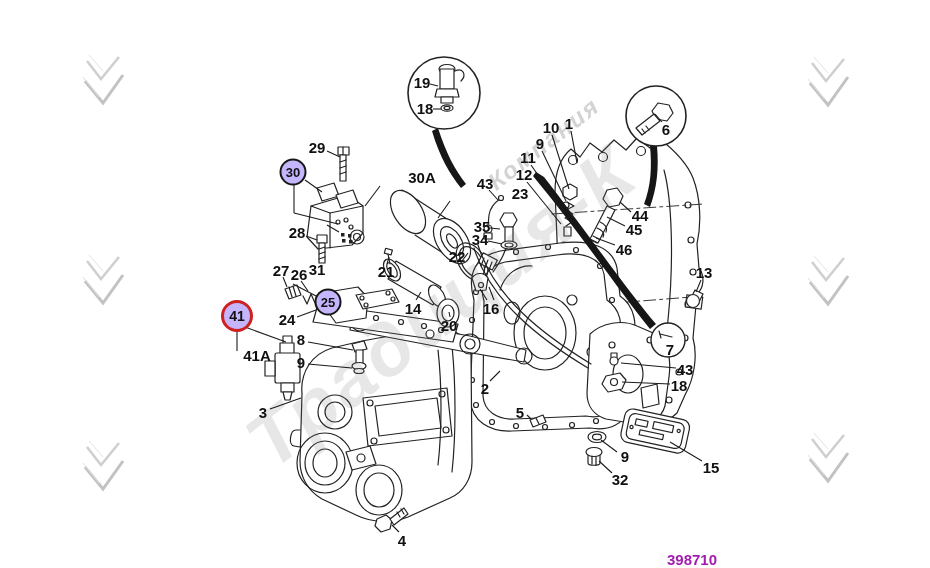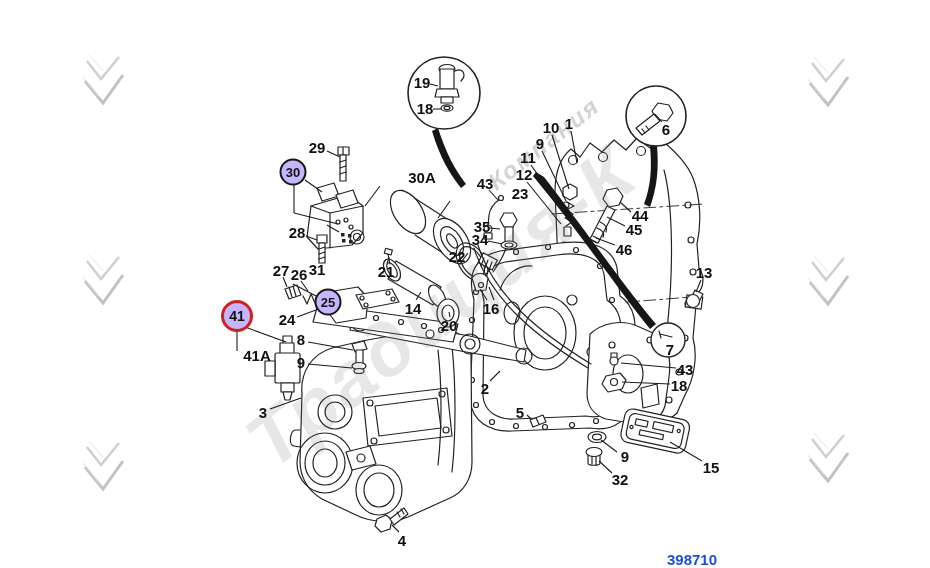--- a/index.html
+++ b/index.html
@@ -17,21 +17,21 @@
   #leaders{position:absolute;left:0;top:0;z-index:3;}
   #leaders line{stroke:#1c1c1c;stroke-width:1.1;}
   #callouts{position:absolute;left:0;top:0;width:100%;height:100%;z-index:4;pointer-events:none;}
   .callout{position:absolute;transform:translate(-50%,-50%);font-weight:bold;font-size:15px;
            color:#101010;white-space:nowrap;line-height:1;}
   .callout.circled{width:23px;height:23px;border:2px solid #161616;border-radius:50%;
            display:flex;align-items:center;justify-content:center;font-size:13px;background:#c4b5fd;}
   .callout.circled-red{width:26px;height:26px;border:3px solid #cc2222;border-radius:50%;
            display:flex;align-items:center;justify-content:center;font-size:14px;background:#c4b5fd;}
   .part-number{position:absolute;left:692px;top:559px;transform:translate(-50%,-50%);
-           z-index:4;font-weight:bold;font-size:15px;color:#1d4ed8;}
+           z-index:4;font-weight:bold;font-size:15px;color:#a21caf;}
 </style>
 </head>
 <body>
 
 <div class="stage">
 
   <svg id="art" width="930" height="568" viewBox="0 0 930 568">
     <g stroke="#232323" stroke-width="1.2" fill="none" stroke-linecap="round" stroke-linejoin="round">
 
       <g>

